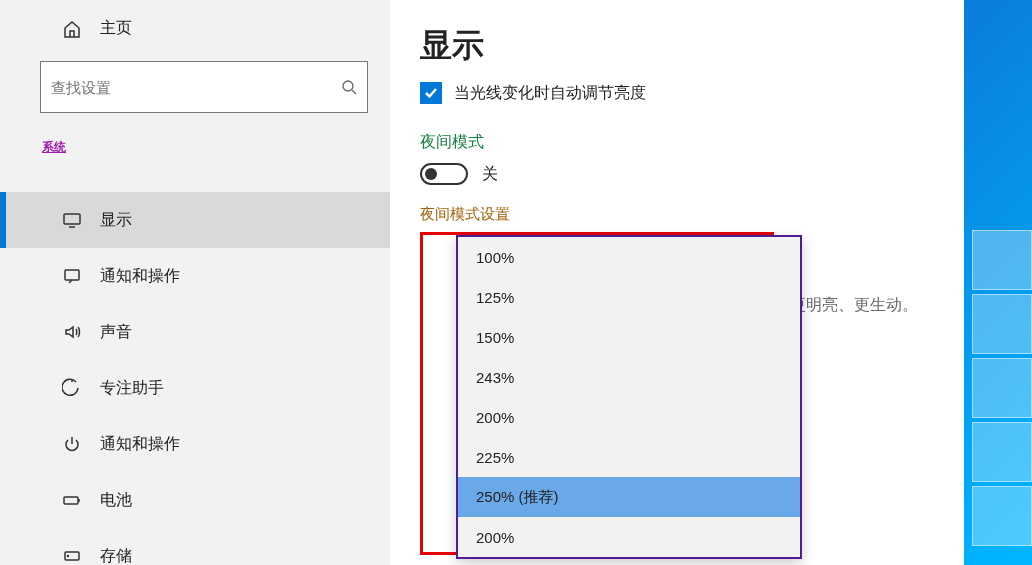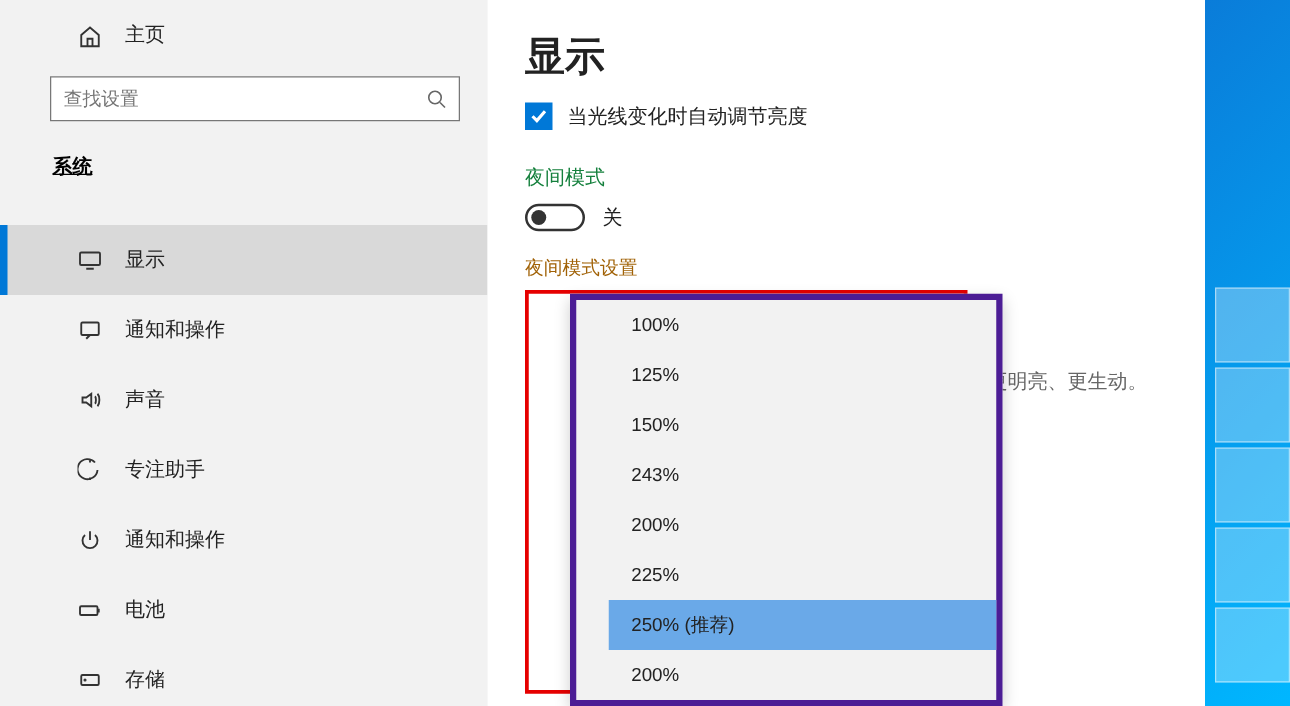--- a/index.html
+++ b/index.html
@@ -6,44 +6,44 @@
     body { width: 1032px; height: 565px; overflow: hidden; position: relative; background: #fff; }
     .desktop-edge { position: absolute; right: 0; top: 0; width: 70px; height: 565px; background: linear-gradient(135deg, #0a7cd9, #00b7ff); z-index: 0; }
     .desktop-tiles { position: absolute; right: 0; top: 230px; width: 60px; height: 330px; display: flex; flex-direction: column; gap: 4px; }
     .tile { background: rgba(255,255,255,0.3); height: 60px; border: 1px solid rgba(255,255,255,0.5); }
     .settings-window { position: absolute; left: 0; top: 0; width: 964px; height: 565px; background: #fff; display: flex; z-index: 1; border-radius: 10px; }
     .sidebar { width: 390px; height: 100%; background: #f2f2f2; position: relative; }
     .sidebar-shadow { position: absolute; right: -3px; top: 0; width: 3px; height: 100%; background: linear-gradient(to right, rgba(0,0,0,0.08), transparent); }
     .home-row { display: flex; align-items: center; padding: 18px 0 18px 44px; }
     .home-row .icon { width: 20px; height: 20px; display: flex; align-items: center; justify-content: center; }
     .home-row span { margin-left: 18px; font-size: 16px; color: #222; }
-    .search-box { margin: 4px 22px 18px 40px; height: 36px; border: 1px solid #777; background: #fff; display: flex; align-items: center; padding: 2px 10px; }
+    .search-box { margin: 4px 22px 18px 40px; height: 52px; border: 1px solid #777; background: #fff; display: flex; align-items: center; padding: 2px 10px; }
     .search-box input { flex: 1; border: none; outline: none; font-size: 15px; color: #666; background: transparent; }
     .search-icon { width: 16px; height: 16px; }
-    .section-header { padding: 8px 0 18px 42px; font-size: 16px; font-weight: 700; color: #000000; text-decoration: underline; }
+    .section-header { padding: 8px 0 18px 42px; font-size: 12px; font-weight: 700; color: #a21caf; text-decoration: underline; }
     .nav-items { margin-top: 18px; }
     .nav-item { display: flex; align-items: center; height: 56px; padding-left: 44px; position: relative; cursor: default; }
     .nav-item .icon { width: 20px; height: 20px; display: flex; align-items: center; justify-content: center; }
     .nav-item span { margin-left: 18px; font-size: 16px; color: #222; }
     .nav-item.active { background: #d9d9d9; }
     .nav-item.active::before { content: ""; position: absolute; left: 0; top: 0; width: 6px; height: 100%; background: #0078d7; }
     .content { flex: 1; padding: 24px 30px; position: relative; background: #fff; }
     .page-title { font-size: 32px; font-weight: 600; color: #222; margin-bottom: 14px; }
     .checkbox-row { display: flex; align-items: center; gap: 12px; margin-bottom: 28px; }
     .checkbox { width: 22px; height: 22px; background: #0078d7; display: flex; align-items: center; justify-content: center; }
     .checkbox svg { width: 16px; height: 16px; }
     .checkbox-label { font-size: 16px; color: #222; }
     .subsection-label { font-size: 16px; color: #15803d; margin-bottom: 10px; }
     .toggle-row { display: flex; align-items: center; gap: 14px; margin-bottom: 20px; }
     .toggle { width: 48px; height: 22px; border: 2px solid #333; border-radius: 12px; position: relative; }
     .toggle-knob { position: absolute; left: 3px; top: 3px; width: 12px; height: 12px; background: #333; border-radius: 50%; }
     .toggle-label { font-size: 16px; color: #222; }
     .link { color: #a16207; font-size: 15px; }
     .hidden-text { position: absolute; left: 400px; top: 295px; font-size: 16px; color: #666; z-index: 2; }
-    .dropdown { position: absolute; left: 33px; top: 0; width: 346px; background: #f2f2f2; border: 5px solid #4c1d95; box-shadow: 0 4px 12px rgba(0,0,0,0.2); z-index: 10; padding-left: 26px; }
+    .dropdown { position: absolute; left: 33px; top: 0; width: 346px; background: #f2f2f2; border: 2px solid #4c1d95; box-shadow: 0 4px 12px rgba(0,0,0,0.2); z-index: 10; }
     .dropdown-item { height: 40px; display: flex; align-items: center; padding-left: 18px; font-size: 15px; color: #222; cursor: default; }
     .dropdown-item.selected { background: #6aa9e8; }
     .dropdown-wrapper { position: absolute; left: 420px; top: 232px; width: 354px; height: 323px; border: 3px solid #e60000; z-index: 5; padding-top: 2px; }
     svg { display: block; }
   </style>
 </head>
 <body>
 
 <div class="desktop-edge">
   <div class="desktop-tiles">

